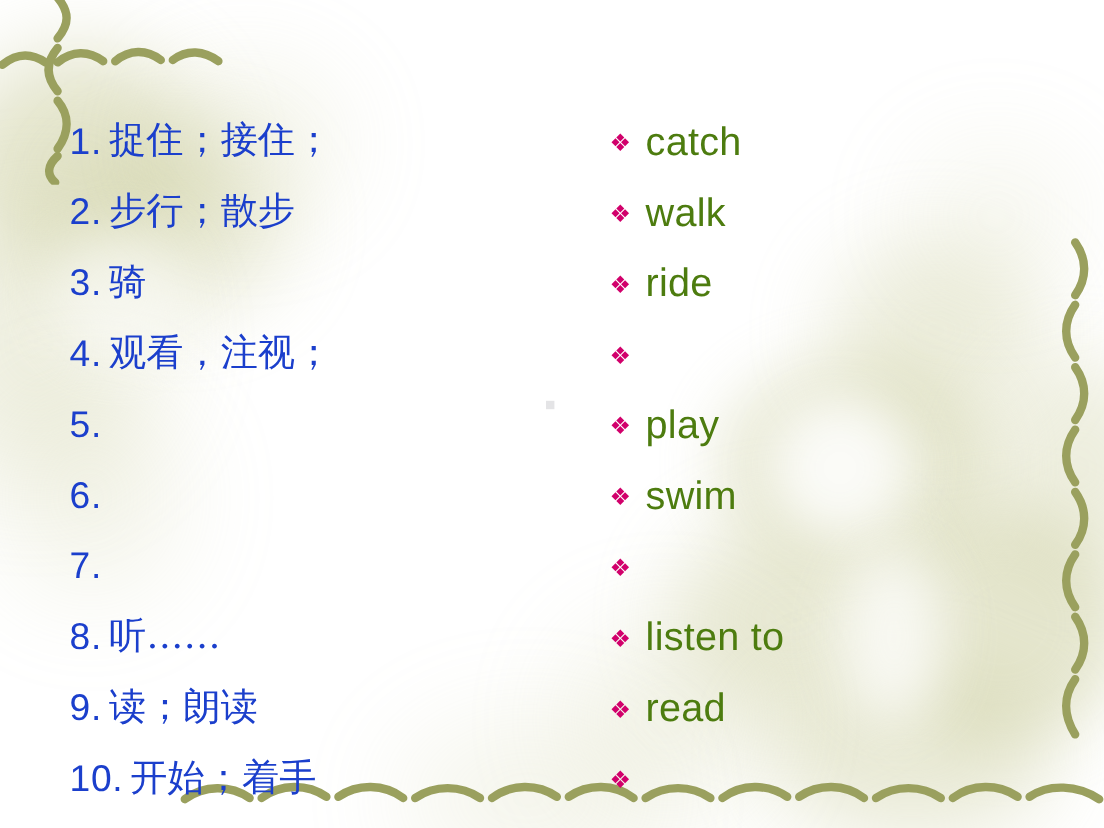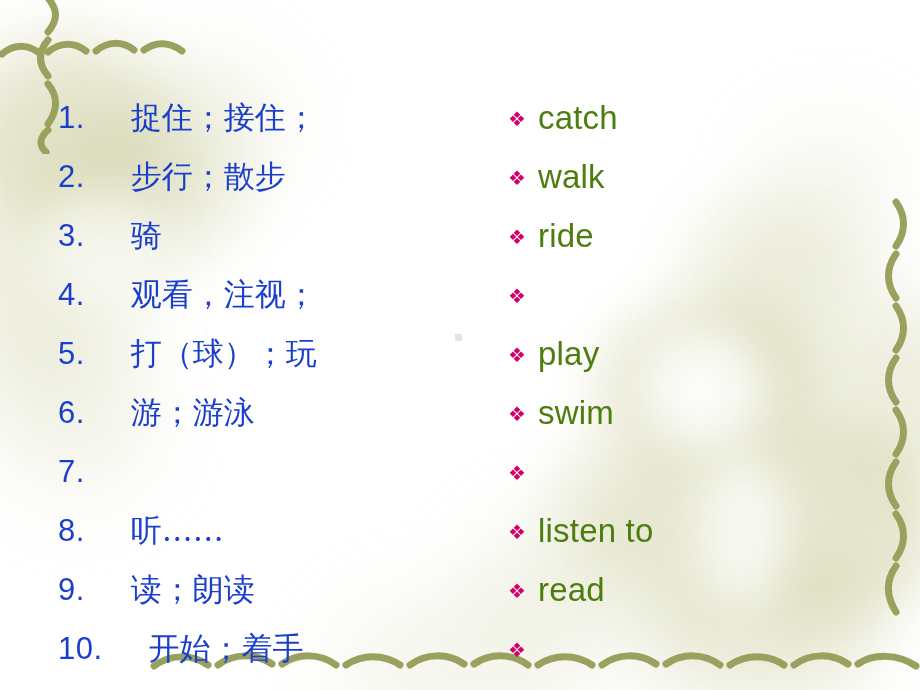--- a/index.html
+++ b/index.html
@@ -102,21 +102,20 @@
     font-size: 31px;
     line-height: 1;
     margin-right: 6px;
     letter-spacing: .5px;
   }
   .cn {
     color: #1B3FCC;
     font-family: "DejaVu Serif", "Liberation Serif", serif;
     font-size: 31px;
     line-height: 1;
-    margin-left: 40px;
   }
   .bullet {
     color: #D1006B;
     font-family: "DejaVu Sans", "Liberation Sans", sans-serif;
     font-size: 20px;
     line-height: 1;
     width: 30px;
     flex: none;
     text-align: left;
     position: relative;
@@ -228,25 +227,23 @@
       <div class="row">
         <span class="num">3.</span>
         <span class="cn">骑</span>
       </div>
       <div class="row">
         <span class="num">4.</span>
         <span class="cn">观看，注视；</span>
       </div>
       <div class="row">
         <span class="num">5.</span>
-        <span class="cn">打（球）；玩</span>
       </div>
       <div class="row">
         <span class="num">6.</span>
-        <span class="cn">游；游泳</span>
       </div>
       <div class="row">
         <span class="num">7.</span>
       </div>
       <div class="row">
         <span class="num">8.</span>
         <span class="cn">听……</span>
       </div>
       <div class="row">
         <span class="num">9.</span>

